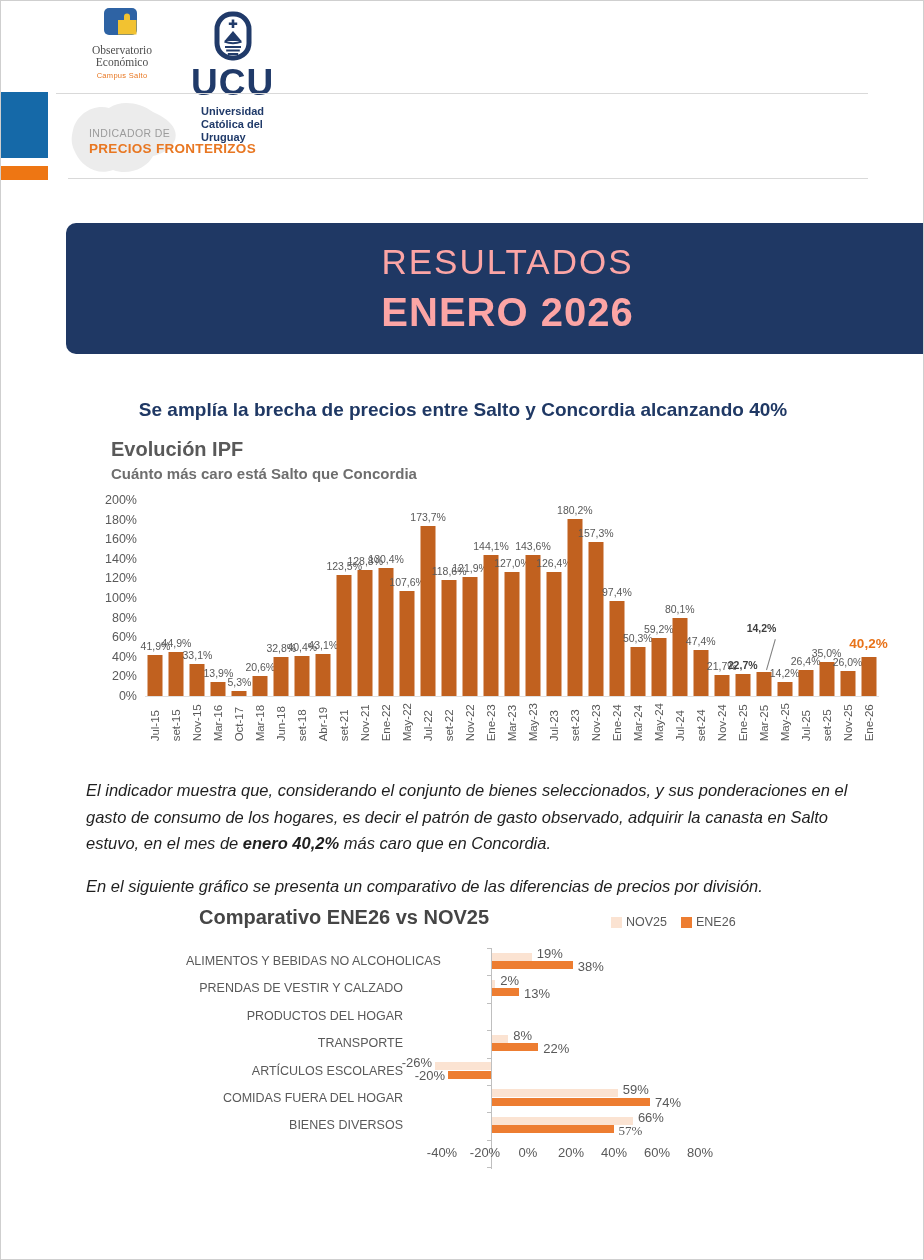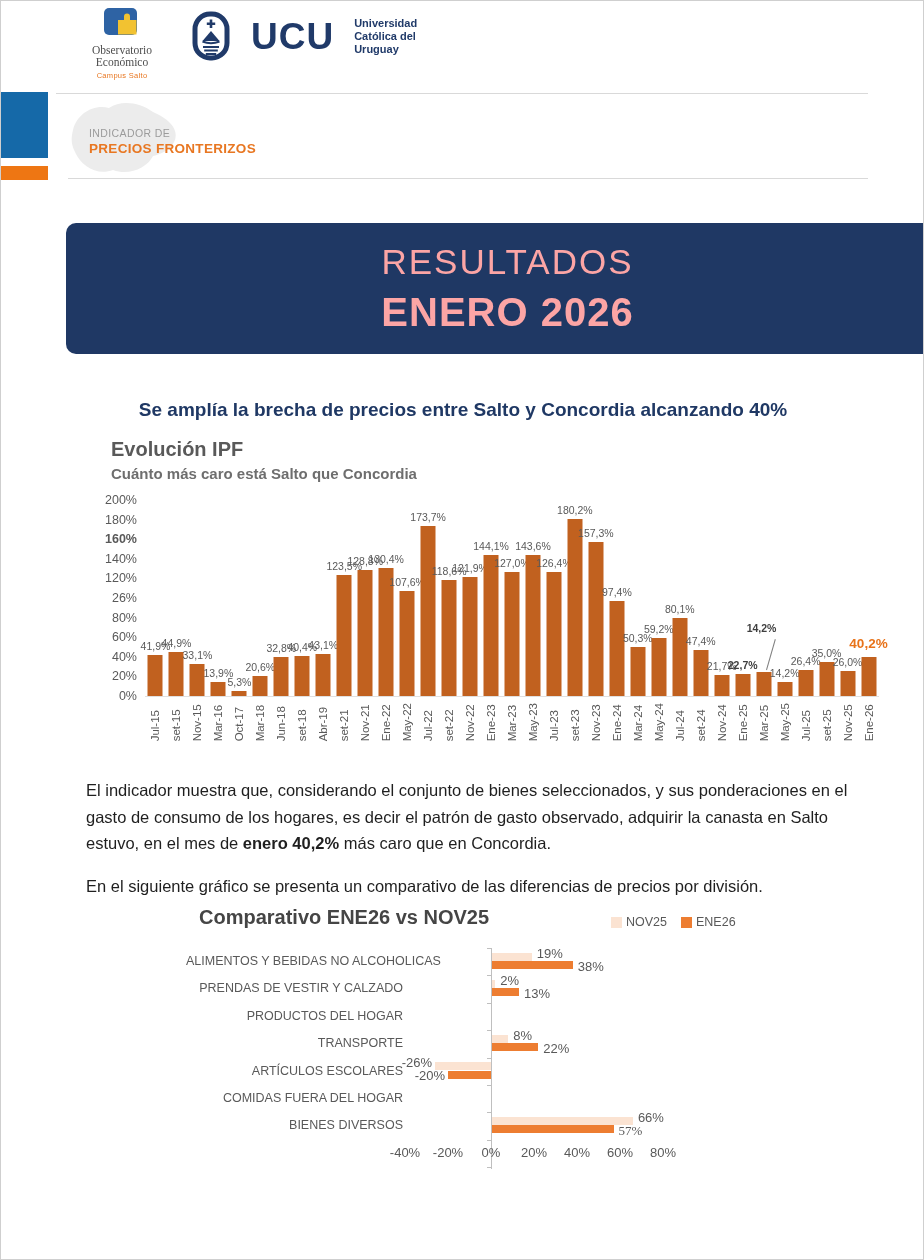--- a/index.html
+++ b/index.html
@@ -6,21 +6,21 @@
   .page{
     position:relative;width:924px;height:1260px;background:#fff;
     font-family:"Liberation Sans",sans-serif;border:1px solid #cfcfcf;
     box-sizing:border-box;overflow:hidden;color:#222;
   }
   
   .hdr{position:absolute;left:78px;top:6px;display:flex;align-items:flex-start;gap:26px;}
   .obs{width:86px;text-align:center;}
   .obs-name{font-family:"Liberation Serif",serif;font-size:11.5px;line-height:1.05;color:#4d4d4d;margin-top:3px;}
   .obs-campus{font-size:7.5px;color:#e87722;margin-top:3px;letter-spacing:.3px;}
-  .ucu-lockup{display:flex;align-items:center;gap:20px;padding-top:4px;}
+  .ucu-lockup{display:flex;align-items:center;gap:3px;padding-top:4px;flex-direction:column;}
   .ucu-acr{font-size:37px;font-weight:800;color:#203a69;letter-spacing:1px;line-height:1;}
   .ucu-name{font-size:11px;font-weight:700;color:#203a69;line-height:1.2;padding-top:1px;}
   .hairline{position:absolute;height:1px;background:#d9d9d9;}
   
   .tab-blue{position:absolute;left:0;top:91px;width:47px;height:66px;background:#1569a8;}
   .tab-orange{position:absolute;left:0;top:165px;width:47px;height:14px;background:#ee7613;}
   .map-shape{position:absolute;left:62px;top:97px;}
   .prog{position:absolute;left:88px;top:126px;}
   .prog-kicker{font-size:10.5px;color:#9b9b9b;letter-spacing:.4px;}
   .prog-title{font-size:13.5px;font-weight:700;color:#e87722;letter-spacing:.3px;margin-top:2px;}
@@ -45,38 +45,38 @@
   .c1bar{position:absolute;bottom:0;left:50%;transform:translateX(-50%);width:15px;}
   .c1lab{position:absolute;left:50%;transform:translateX(-50%);font-size:10.5px;color:#595959;white-space:nowrap;}
   .c1lab.bold{font-weight:700;color:#3f3f3f;}
   .c1lab.accent{font-weight:700;font-size:13.5px;}
   .c1line{position:absolute;left:60%;width:1px;height:32px;background:#808080;
     transform:rotate(16deg);transform-origin:bottom center;}
   .c1-xrow{position:absolute;left:48px;top:208px;width:734px;display:grid;grid-template-columns:repeat(35,1fr);}
   .xlab{writing-mode:vertical-rl;transform:rotate(180deg);margin:3px auto 0;
     font-size:11.5px;color:#595959;white-space:nowrap;}
   
-  .bodytext{position:absolute;left:85px;top:776px;width:764px;font-size:16.5px;color:#1f1f1f;line-height:1.62;}
+  .bodytext{position:absolute;left:85px;top:776px;width:764px;font-size:16.5px;color:#1f1f1f;line-height:1.62;font-style:italic;}
   .bodytext p{margin:0 0 16px 0;}
   
   .chart2{position:absolute;left:185px;top:905px;width:560px;}
   .c2-title{position:absolute;left:13px;top:0;font-size:20px;font-weight:700;color:#454545;}
   .c2-legend{position:absolute;left:425px;top:9px;display:flex;gap:14px;align-items:center;}
   .c2-legitem{display:flex;align-items:center;gap:4px;font-size:12.5px;color:#595959;}
   .sw{width:11px;height:11px;display:inline-block;}
   .c2-rows{position:relative;margin-top:42px;}
   .c2row{display:flex;height:27.4px;}
   .c2label{width:217px;text-align:right;font-size:12.5px;color:#595959;line-height:27.4px;white-space:nowrap;}
   .c2plot{position:relative;width:284px;margin-left:2px;}
   .c2bar{position:absolute;height:8px;}
   .c2lab{position:absolute;font-size:13px;color:#595959;white-space:nowrap;}
   .c2-axisline{position:absolute;width:1px;background:#bfbfbf;}
   .c2-tick{position:absolute;width:4px;height:1px;background:#bfbfbf;}
   .c2-xrow{position:relative;height:24px;}
-  .c2-xlab{position:absolute;top:5px;transform:translateX(-50%);font-size:13px;color:#595959;}
+  .c2-xlab{position:absolute;top:5px;transform:translateX(-50%);font-size:13px;color:#595959;margin-left:37px;}
 </style>
 </head>
 <body>
 
 <div class="page">
 
   <div class="hdr">
     <div class="obs">
       <svg width="38" height="30">
         <rect x="1" y="1" width="33" height="27" rx="5" fill="#2e63a4"></rect>
@@ -306,24 +306,24 @@
           <div class="xlab">Ene-25</div>
           <div class="xlab">Mar-25</div>
           <div class="xlab">May-25</div>
           <div class="xlab">Jul-25</div>
           <div class="xlab">set-25</div>
           <div class="xlab">Nov-25</div>
           <div class="xlab">Ene-26</div>
         </div>
     <div class="ylab" style="top: 1px;">200%</div>
         <div class="ylab" style="top: 20.6px;">180%</div>
-        <div class="ylab" style="top: 40.2px; font-weight: bold;">160%</div>
+        <div class="ylab" style="top: 40.2px;">160%</div>
         <div class="ylab" style="top: 59.8px;">140%</div>
         <div class="ylab" style="top: 79.4px;">120%</div>
-        <div class="ylab" style="top: 99px;">26%</div>
+        <div class="ylab" style="top: 99px;">100%</div>
         <div class="ylab" style="top: 118.6px;">80%</div>
         <div class="ylab" style="top: 138.2px;">60%</div>
         <div class="ylab" style="top: 157.8px;">40%</div>
         <div class="ylab" style="top: 177.4px;">20%</div>
         <div class="ylab" style="top: 197px;">0%</div>
       </div>
   </div>
 
   <div class="bodytext">
     <p><span>El indicador muestra que, considerando el conjunto de bienes seleccionados, y sus ponderaciones en el gasto de consumo de los hogares, es decir el patrón de gasto observado, adquirir la canasta en Salto estuvo, en el mes de </span><b>enero 40,2%</b><span> más caro que en Concordia.</span></p>
@@ -377,20 +377,26 @@
           <div class="c2label">ARTÍCULOS ESCOLARES</div>
           <div class="c2plot">
             <div class="c2bar" style="top: 4.5px; width: 55.9px; background: rgb(251, 227, 210); left: 30.1px;"></div>
             <div class="c2lab" style="top: -2.5px; right: 256.9px;">-26%</div>
             <div class="c2bar" style="top: 13px; width: 43px; background: rgb(237, 125, 49); left: 43px;"></div>
             <div class="c2lab" style="top: 10.5px; right: 244px;">-20%</div>
           </div>
         </div>
         <div class="c2row">
           <div class="c2label">COMIDAS FUERA DEL HOGAR</div>
+          <div class="c2plot">
+            <div class="c2bar" style="top: 4.5px; width: 126.85px; background: rgb(251, 227, 210); left: 86px;"></div>
+            <div class="c2lab" style="top: -2.5px; left: 217.85px;">59%</div>
+            <div class="c2bar" style="top: 13px; width: 159.1px; background: rgb(237, 125, 49); left: 86px;"></div>
+            <div class="c2lab" style="top: 10.5px; left: 250.1px;">74%</div>
+          </div>
         </div>
         <div class="c2row">
           <div class="c2label">BIENES DIVERSOS</div>
           <div class="c2plot">
             <div class="c2bar" style="top: 4.5px; width: 141.9px; background: rgb(251, 227, 210); left: 86px;"></div>
             <div class="c2lab" style="top: -2.5px; left: 232.9px;">66%</div>
             <div class="c2bar" style="top: 13px; width: 122.55px; background: rgb(237, 125, 49); left: 86px;"></div>
             <div class="c2lab" style="top: 10.5px; left: 213.55px; font-family: Liberation Serif, serif;">57%</div>
           </div>
         </div>

